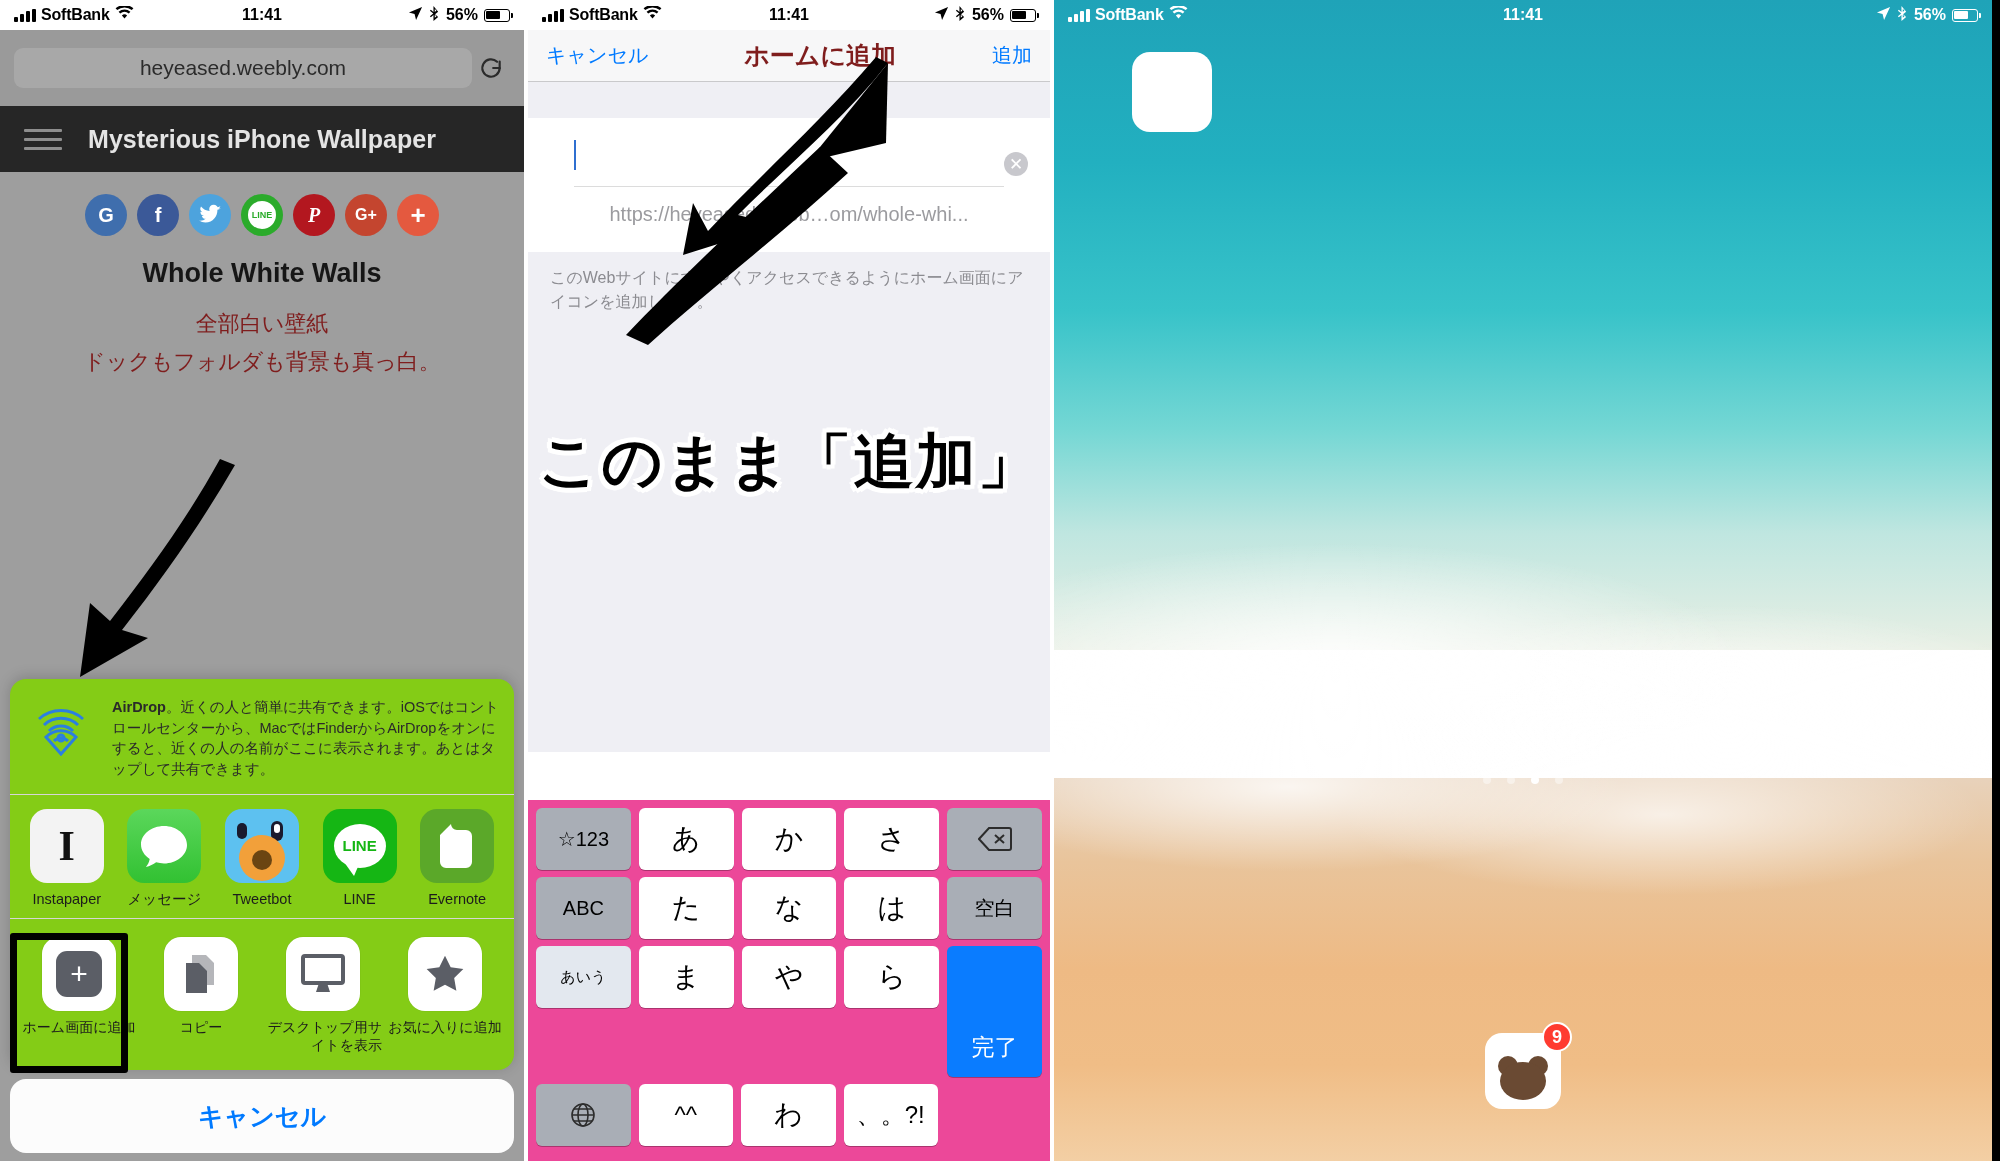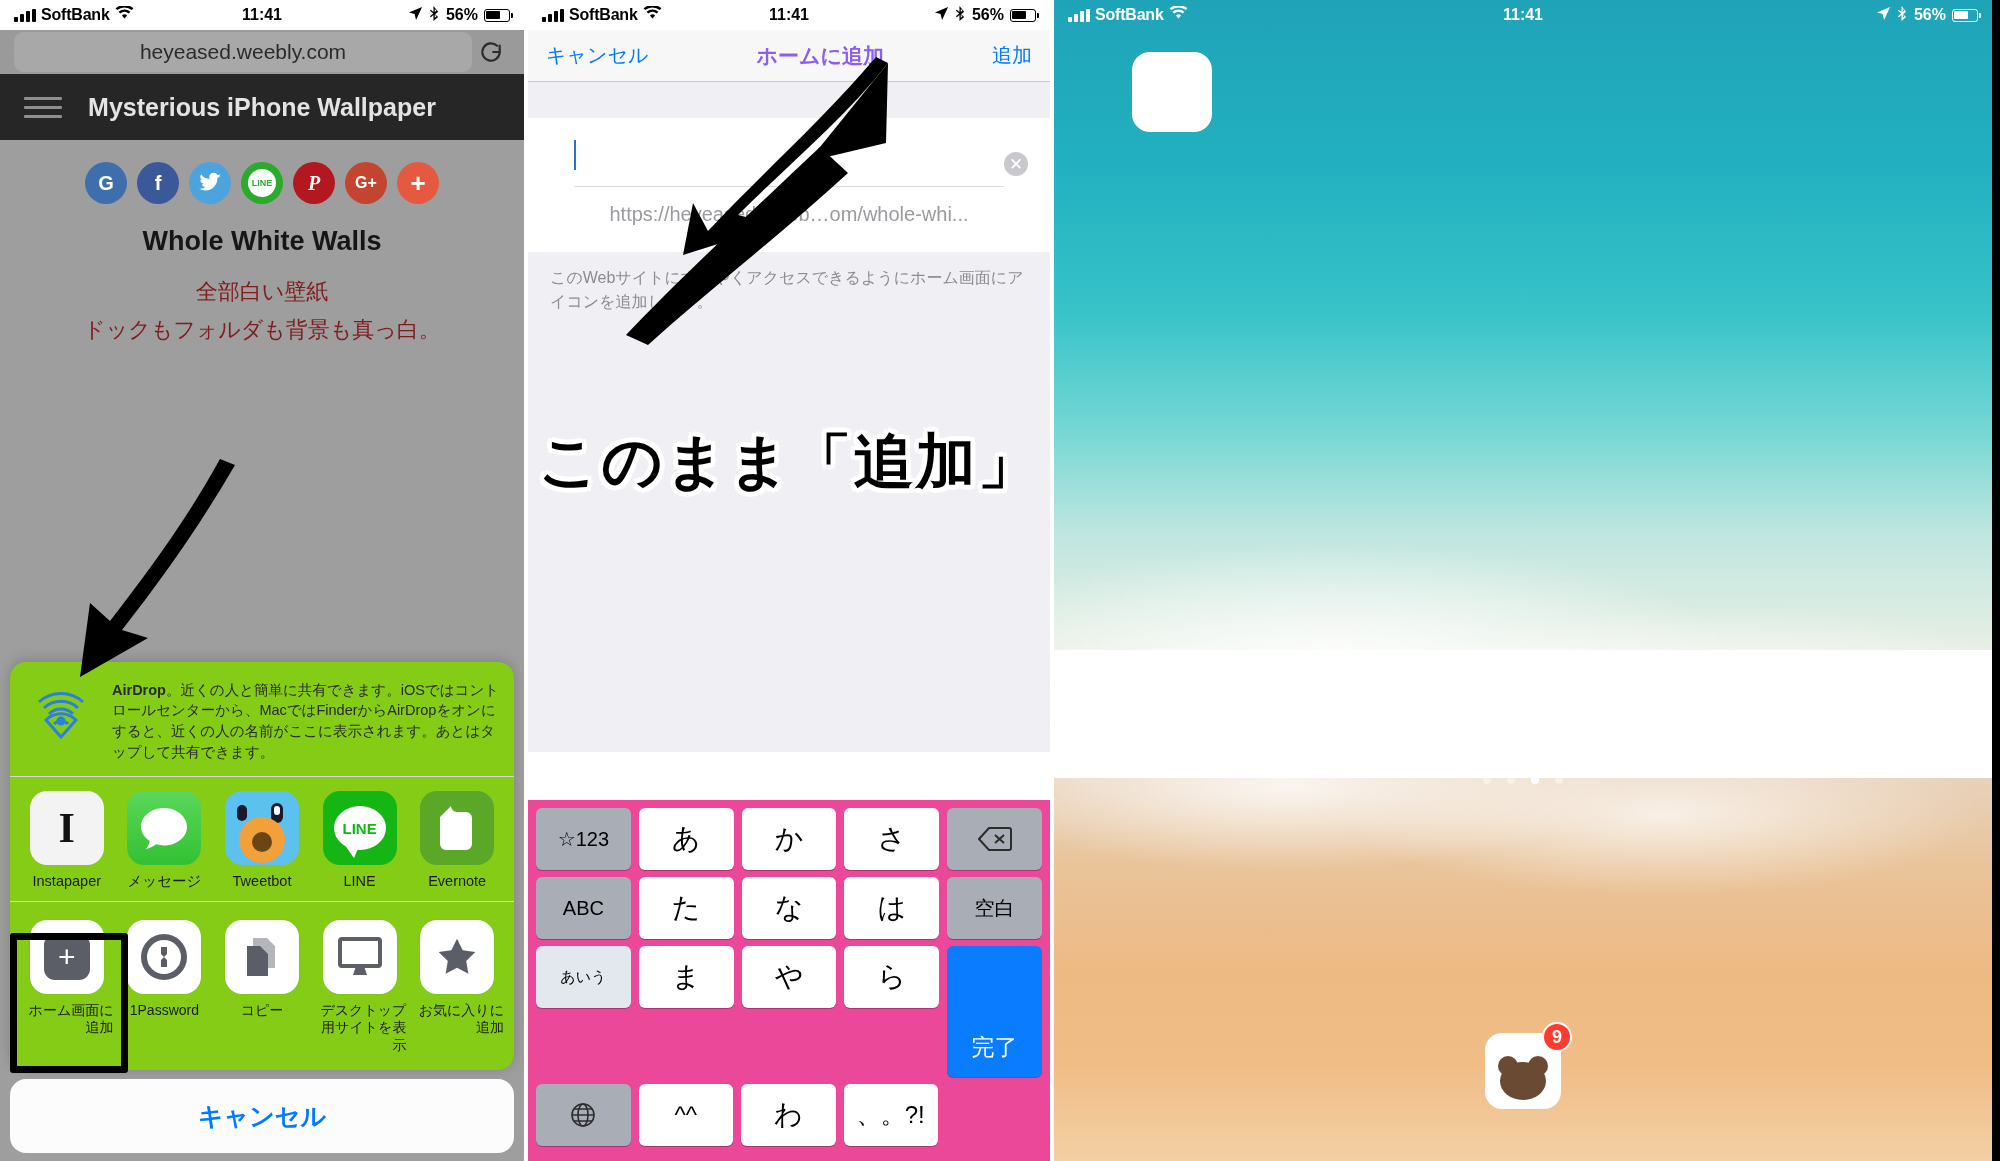--- a/index.html
+++ b/index.html
@@ -28,21 +28,21 @@
   .batt::after{content:"";position:absolute;right:-4px;top:3.5px;width:2.4px;height:5px;background:#000;border-radius:0 1px 1px 0;}
   .batt i{position:absolute;left:1.4px;top:1.4px;bottom:1.4px;width:56%;background:#000;border-radius:1px;}
   .sb-white, .sb-white .sb-bars i, .sb-white .batt { color:#fff; }
   .sb-white .sb-bars i{background:#fff;}
   .sb-white .batt{border-color:#fff;} .sb-white .batt::after{background:#fff;}
   .sb-white .batt i{background:#fff;}
   .sb-white svg path, .sb-white svg polygon { fill:#fff; }
 
   
   .p1-dim { position:absolute; inset:30px 0 0 0; background:#9e9e9e; }
-  .safari-bar { height:44px; background:#9a9a9a; display:flex; align-items:center; padding:0 14px; }
+  .safari-bar { height:76px; background:#9a9a9a; display:flex; align-items:center; padding:0 14px; }
   .urlfield { flex:1; height:40px; background:#a8a8a8; border-radius:9px;
     display:flex; align-items:center; justify-content:center; font-size:21px; color:#2b2b2b; }
   .reload { width:38px; display:flex; align-items:center; justify-content:center; color:#2b2b2b; }
   .site-header { height:66px; background:#262626; display:flex; align-items:center; padding:0 24px; }
   .hamb { width:38px; }
   .hamb i { display:block; height:3px; background:#8e8e8e; margin:6px 0; border-radius:1px;}
   .site-title { flex:1; text-align:center; color:#e4e4e4; font-size:25px; font-weight:bold; margin-right:38px;}
   .social { display:flex; justify-content:center; gap:10px; padding:22px 0 16px; }
   .soc { width:42px; height:42px; border-radius:50%; display:flex; align-items:center;
     justify-content:center; color:#fff; font-weight:bold; font-size:20px; }
@@ -69,21 +69,21 @@
   .actlabel { font-size:14px; color:#1c1c1c; text-align:right; line-height:1.25; }
   .highlight-box { position:absolute; left:10px; bottom:88px; width:118px; height:140px;
     border:7px solid #000; border-radius:3px; pointer-events:none; z-index:9;}
   .cancelbtn { margin-top:9px; background:#fcfcfc; border-radius:16px; height:74px;
     display:flex; align-items:center; justify-content:center; font-size:25px; color:#007aff; font-weight:bold;}
 
   
   .navbar { height:52px; background:#f7f7f8; display:flex; align-items:center; padding:0 18px;
     border-bottom:1px solid #c9c9cb; }
   .nav-l, .nav-r { font-size:20px; color:#007aff; }
-  .nav-t { flex:1; text-align:center; font-size:21px; font-weight:bold; color:#8b5cf6;}
+  .nav-t { flex:1; text-align:center; font-size:25px; font-weight:bold; color:#7f1d1d;}
   .gapstrip { height:36px; background:#efeff4; }
   .namefield { background:#fff; padding:22px 46px 16px; position:relative; }
   .caret { width:2px; height:30px; background:#2f6fd0; }
   .fieldline { height:1px; background:#dcdcdc; margin-top:16px; }
   .urlline { font-size:20px; color:#9b9b9f; padding:16px 0 10px; text-align:center;}
   .clearx { position:absolute; right:22px; top:34px; width:24px; height:24px; border-radius:50%;
     background:#c8c8cd; color:#fff; font-size:17px; display:flex; align-items:center; justify-content:center;}
   .descbox { background:#efeff4; padding:14px 22px 12px; font-size:16px; color:#8b8b90; line-height:1.5;}
   .blankfill { background:#efeff4; flex:1; }
   .p2-body { position:absolute; top:30px; left:0; right:0; bottom:0; display:flex; flex-direction:column; }
@@ -281,29 +281,20 @@
 
         <div class="actrow">
           <div class="actcell">
             <div class="acticon">
               <div style="width:46px;height:46px;border-radius:11px;background:#5b5e66;display:flex;align-items:center;justify-content:center;color:#fff;font-size:30px;line-height:1">+</div>
             </div>
             <div class="actlabel">ホーム画面に追加</div>
           </div>
           <div class="actcell">
             <div class="acticon">
-              <svg width="52" height="52" viewBox="0 0 52 52" fill="none">
-                  <circle cx="26" cy="26" r="20" stroke="#5b5e66" stroke-width="6"></circle>
-                  <path d="M23 16h6v7l-3 3 3 3v7h-6v-7l3-3-3-3z" fill="#5b5e66"></path>
-                </svg>
-            </div>
-            <div class="actlabel">1Password</div>
-          </div>
-          <div class="actcell">
-            <div class="acticon">
               <svg width="46" height="46" viewBox="0 0 46 46" fill="#5b5e66">
                 <path d="M14 4h14l8 8v22H14z" opacity=".45"></path>
                 <path d="M8 12h13l8 8v22H8z"></path>
               </svg>
             </div>
             <div class="actlabel">コピー</div>
           </div>
           <div class="actcell">
             <div class="acticon">
               <svg width="48" height="44" viewBox="0 0 48 44" fill="none" stroke="#5b5e66" stroke-width="4">

